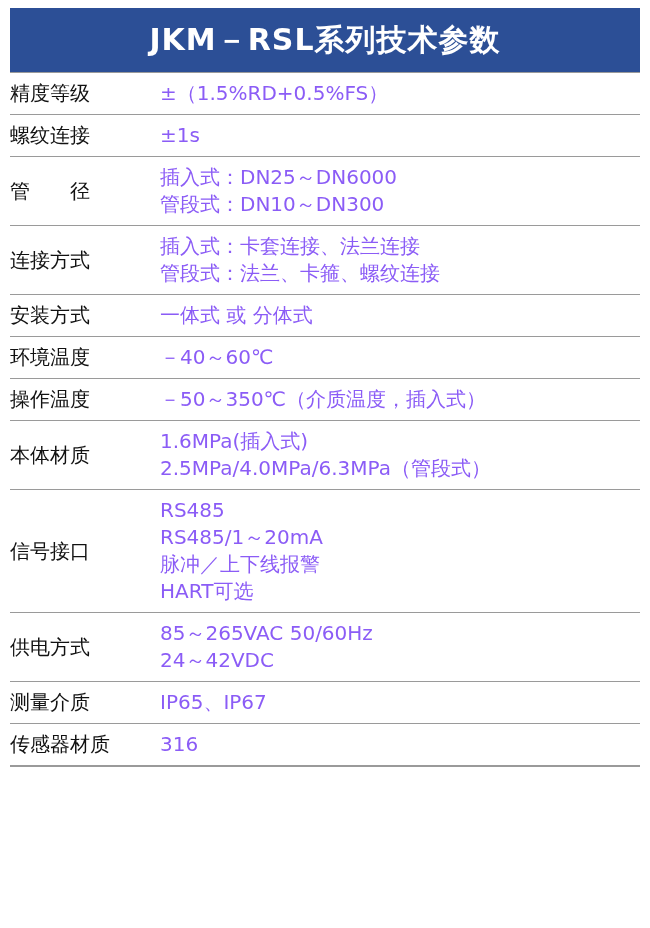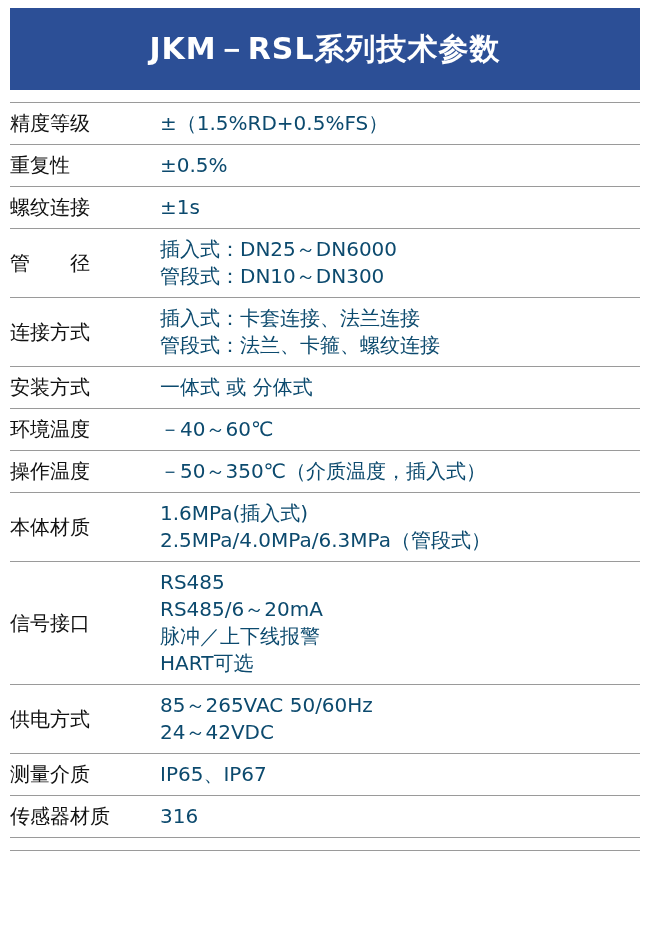--- a/index.html
+++ b/index.html
@@ -16,36 +16,36 @@
   }
   .sheet {
     width: 650px;
     height: 928px;
     box-sizing: border-box;
     padding: 0;
     position: relative;
   }
   .title-bar {
     background: #2c4f96;
-    height: 82px;
+    height: 64px;
     margin: 8px 10px 0 10px;
     display: flex;
     align-items: center;
     justify-content: center;
   }
   .title-bar .title-text {
     color: #ffffff;
     font-size: 30px;
     font-weight: bold;
     letter-spacing: 1px;
     font-family: "DejaVu Sans", "Liberation Sans", sans-serif;
   }
   table.spec {
     width: 630px;
-    margin: 12px 10px;
+    margin: 0 10px;
     border-collapse: collapse;
     table-layout: fixed;
   }
   table.spec tr {
     border-bottom: 1px solid #9a9a9a;
   }
   table.spec tr:first-child {
     border-top: 1px solid #9a9a9a;
   }
   table.spec td {
@@ -59,21 +59,21 @@
     padding-left: 8px;
     white-space: pre;
     font-size: 20px;
     color: #111;
   }
   td.value {
     padding-left: 10px;
     padding-right: 6px;
     white-space: pre-line;
     font-size: 19px;
-    color: #0c4a6e;
+    color: #8b5cf6;
   }
   .bottom-rule {
     width: 630px;
     margin: 0 10px;
     border-top: 1px solid #9a9a9a;
   }
 </style>
 </head>
 <body>
 
@@ -81,24 +81,20 @@
 
   <div class="title-bar">
     <span class="title-text">JKM－RSL系列技术参数</span>
   </div>
 
   <table class="spec">
     <tbody>
       <tr>
         <td class="label">精度等级</td>
         <td class="value">±（1.5%RD+0.5%FS）</td>
-      </tr>
-      <tr>
-        <td class="label">重复性</td>
-        <td class="value">±0.5%</td>
       </tr>
       <tr>
         <td class="label">螺纹连接</td>
         <td class="value">±1s</td>
       </tr>
       <tr>
         <td class="label">管　　径</td>
         <td class="value">插入式：DN25～DN6000
 管段式：DN10～DN300</td>
       </tr>
@@ -120,21 +116,21 @@
         <td class="value">－50～350℃（介质温度，插入式）</td>
       </tr>
       <tr>
         <td class="label">本体材质</td>
         <td class="value">1.6MPa(插入式)
 2.5MPa/4.0MPa/6.3MPa（管段式）</td>
       </tr>
       <tr>
         <td class="label">信号接口</td>
         <td class="value">RS485
-RS485/6～20mA
+RS485/1～20mA
 脉冲／上下线报警
 HART可选</td>
       </tr>
       <tr>
         <td class="label">供电方式</td>
         <td class="value">85～265VAC  50/60Hz
 24～42VDC</td>
       </tr>
       <tr>
         <td class="label">测量介质</td>

